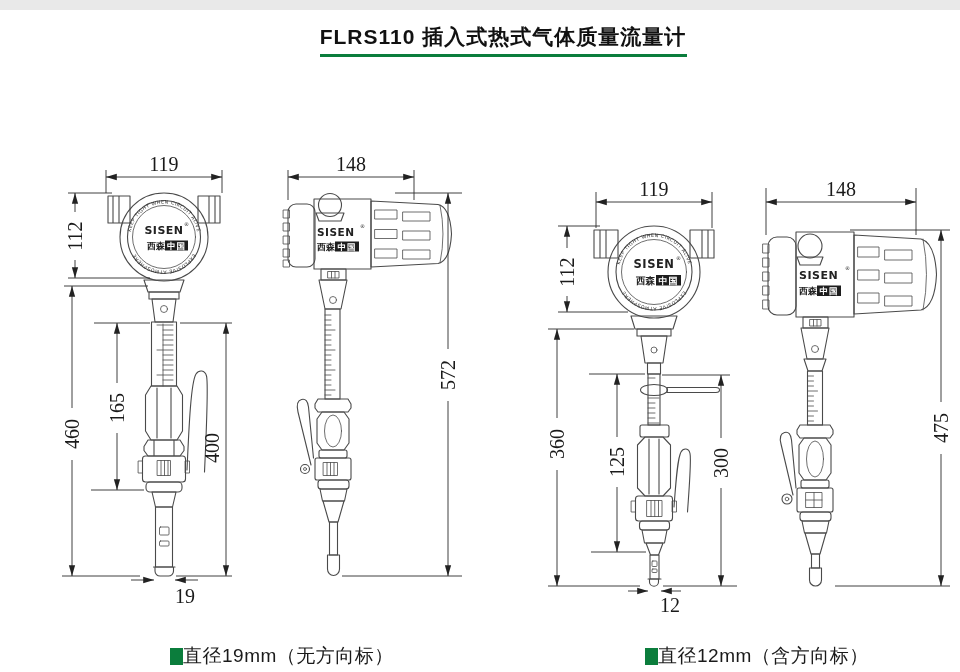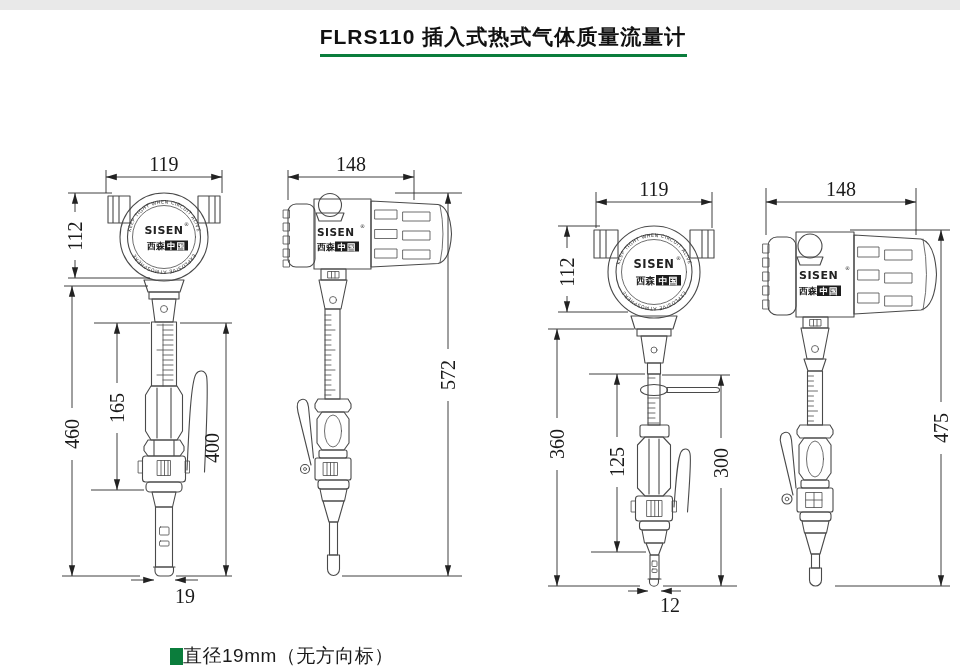--- a/index.html
+++ b/index.html
@@ -298,14 +298,18 @@
         <rect class="mask" x="929" y="392" width="24" height="52"></rect>
         <text class="dimtxt" x="941" y="418" text-anchor="middle" dominant-baseline="central" transform="rotate(-90 941 418)">475</text>
       </g>
     </g>
   </svg>
 
   <div class="legend-item" id="legend-19">
     <div class="bullet"></div>
     <div class="lbl">直径19mm（无方向标）</div>
   </div>
+  <div class="legend-item" id="legend-12">
+    <div class="bullet"></div>
+    <div class="lbl">直径12mm（含方向标）</div>
+  </div>
 
 </div>
 
 </body></html>

